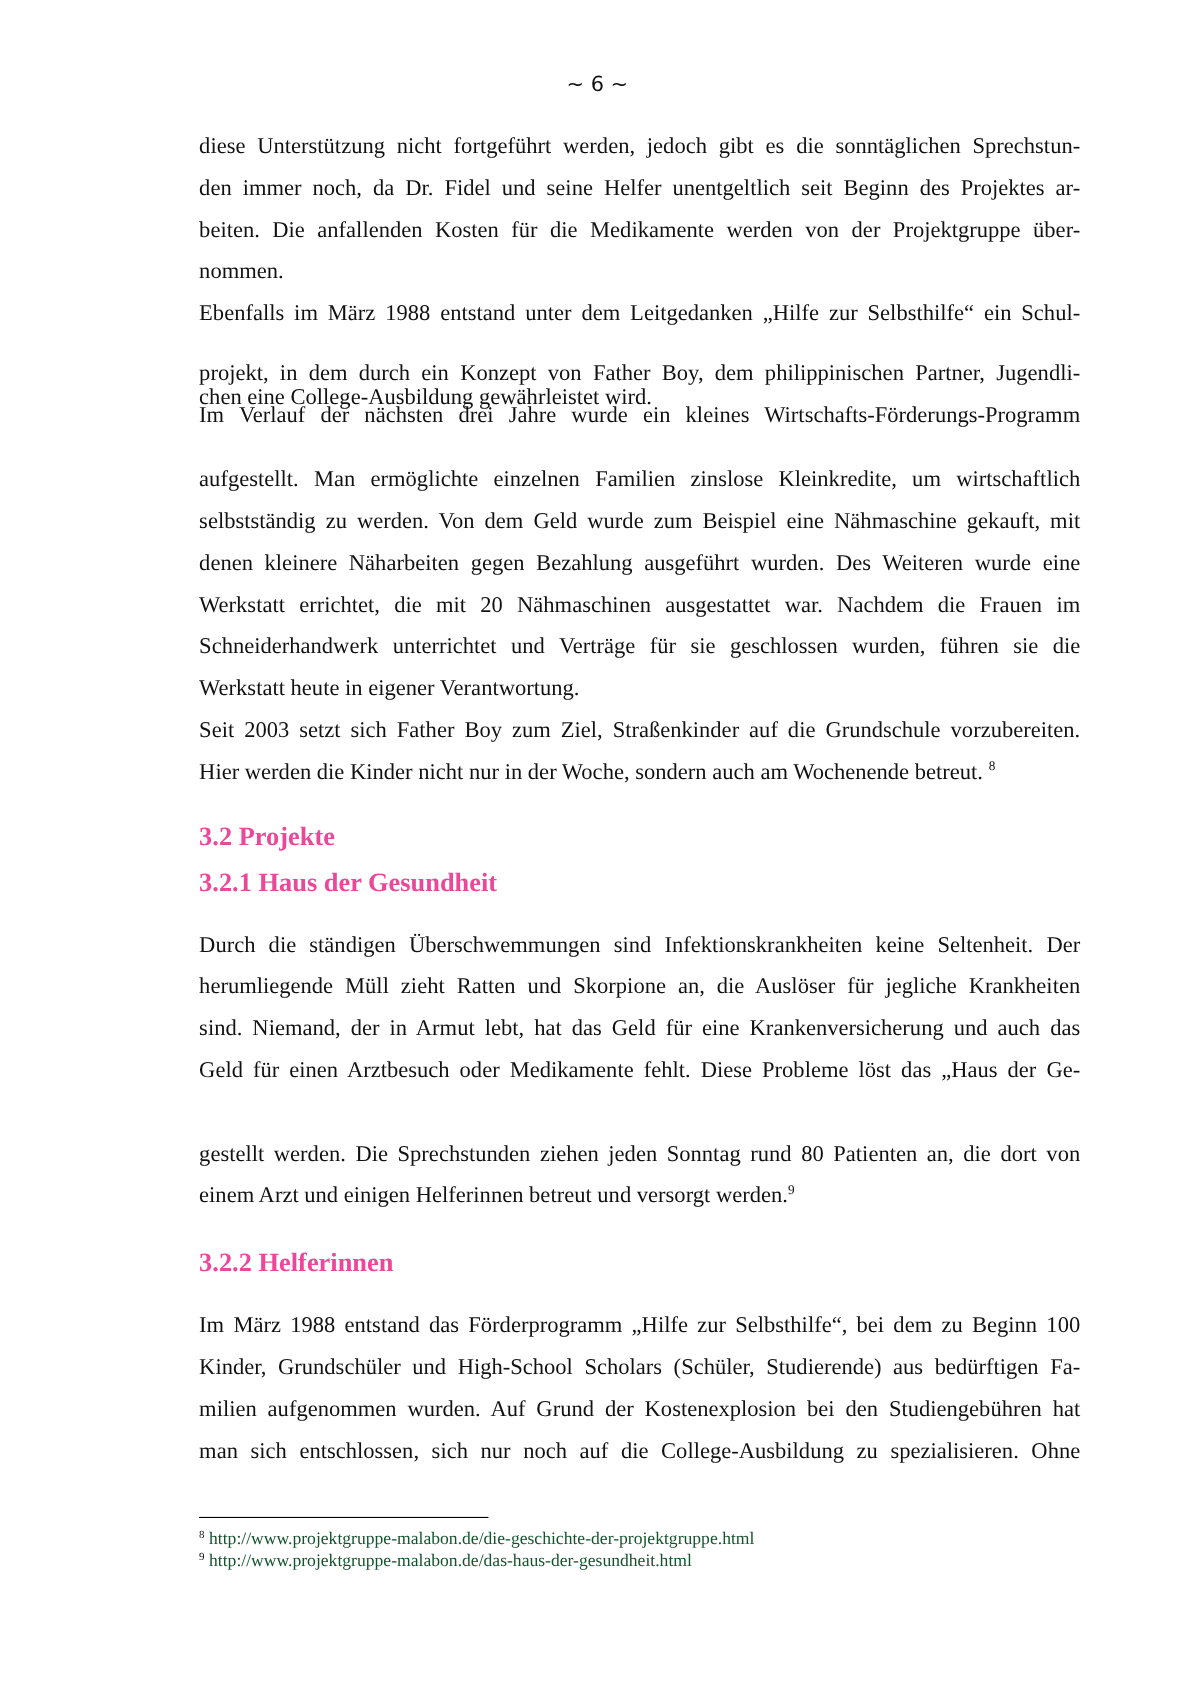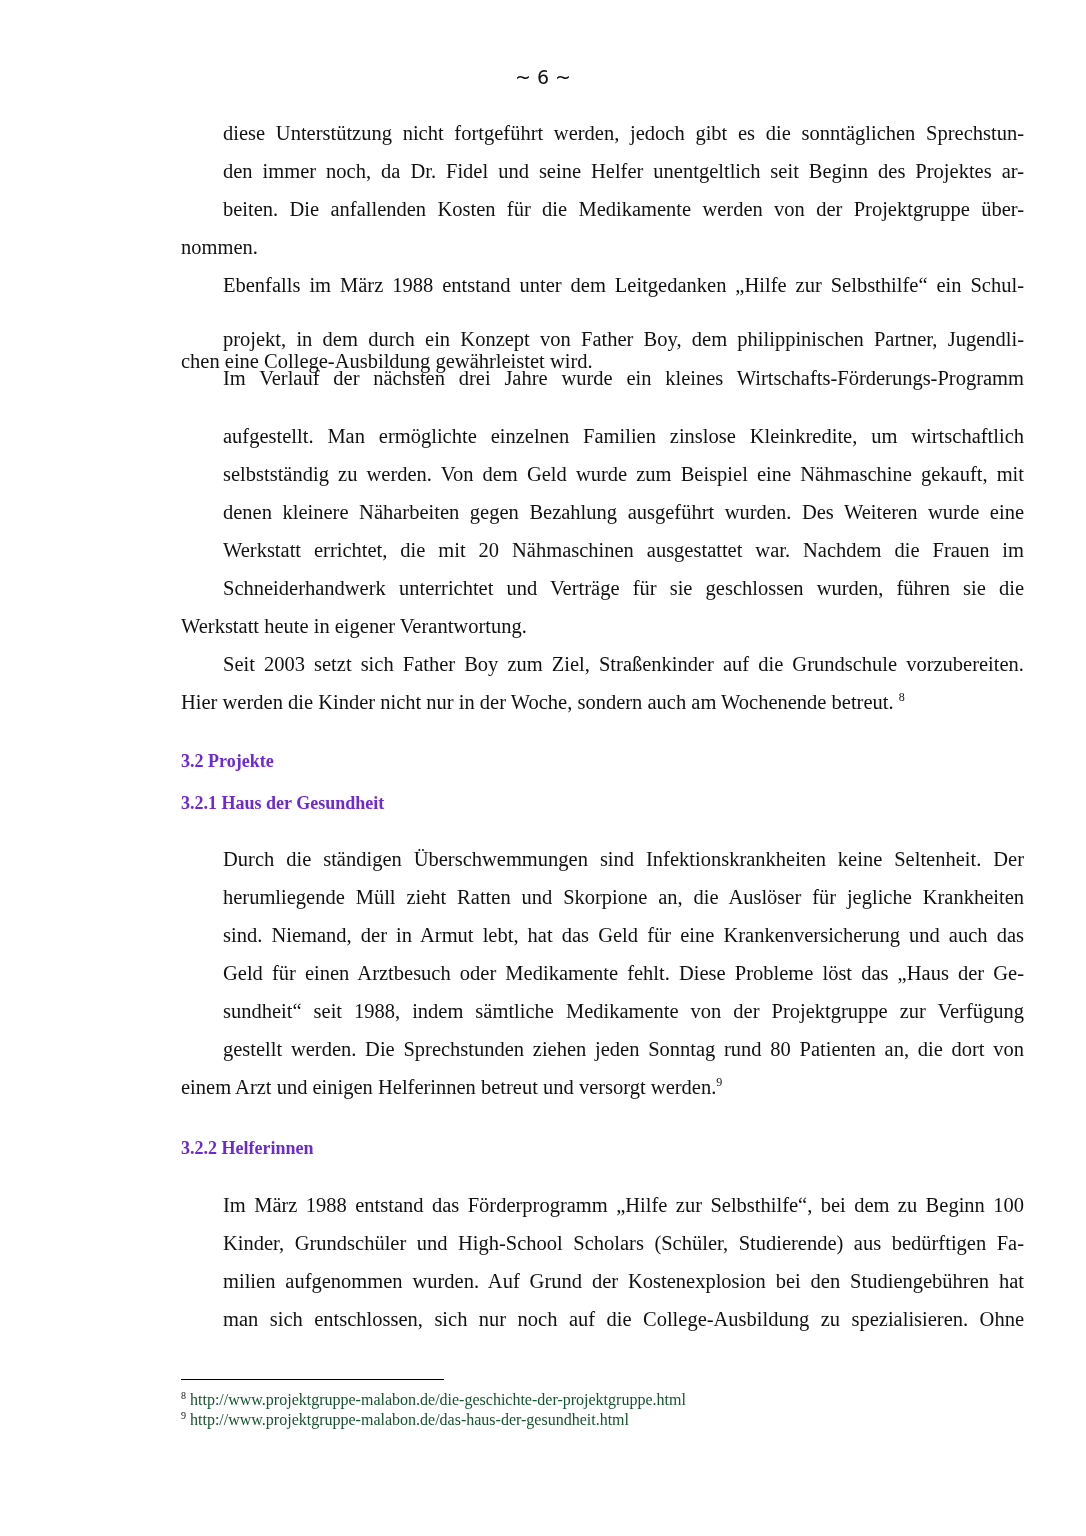--- a/index.html
+++ b/index.html
@@ -7,25 +7,25 @@
     .page { position: absolute; left: 0; top: 0; width: 1086px; height: 1536px; background: #fff; }
     .page-number {
       position: absolute; top: 66px; left: 0; width: 1086px; text-align: center;
       font-family: "DejaVu Sans", sans-serif; font-size: 19px; color: #111;
     }
     .line {
       position: absolute; left: 181px; width: 801px;
       font-family: "Liberation Serif", serif; font-size: 20.5px; line-height: 26px;
       white-space: nowrap; color: #111;
     }
-    .line.just { text-align: justify; text-align-last: justify; margin-left: 42px; }
+    .line.just { text-align: justify; text-align-last: justify; }
     .heading {
       position: absolute; left: 181px;
-      font-family: "Liberation Serif", serif; font-weight: bold; font-size: 18px; line-height: 26px;
-      white-space: nowrap; color: #6d28d9;
+      font-family: "Liberation Serif", serif; font-weight: bold; font-size: 24px; line-height: 26px;
+      white-space: nowrap; color: #ec4899;
     }
     sup { font-size: 12px; line-height: 0; vertical-align: 8px; }
     .fn-rule { position: absolute; left: 181px; top: 1379px; width: 263px; height: 1px; background: #000; }
     .footnote {
       position: absolute; left: 181px; font-family: "Liberation Serif", serif; font-size: 16px;
       line-height: 20px; white-space: nowrap; color: #111;
     }
     .footnote sup { font-size: 10px; vertical-align: 6px; }
     .link { color: #14532d; text-decoration: none; }
   </style>
@@ -59,21 +59,20 @@
   </div>
 
   <div class="heading" style="top:748px">3.2 Projekte</div>
 
   <div class="heading" style="top:790px">3.2.1 Haus der Gesundheit</div>
 
   <div class="line just" style="top:846px">Durch die ständigen Überschwemmungen sind Infektionskrankheiten keine Seltenheit. Der</div>
   <div class="line just" style="top:884px">herumliegende Müll zieht Ratten und Skorpione an, die Auslöser für jegliche Krankheiten</div>
   <div class="line just" style="top:922px">sind. Niemand, der in Armut lebt, hat das Geld für eine Krankenversicherung und auch das</div>
   <div class="line just" style="top:960px">Geld für einen Arztbesuch oder Medikamente fehlt. Diese Probleme löst das „Haus der Ge-</div>
-  <div class="line just" style="top:998px">sundheit“ seit 1988, indem sämtliche Medikamente von der Projektgruppe zur Verfügung</div>
   <div class="line just" style="top:1036px">gestellt werden. Die Sprechstunden ziehen jeden Sonntag rund 80 Patienten an, die dort von</div>
   <div class="line" style="top:1074px">
     <span>einem Arzt und einigen Helferinnen betreut und versorgt werden.</span><sup>9</sup>
   </div>
 
   <div class="heading" style="top:1135px">3.2.2 Helferinnen</div>
 
   <div class="line just" style="top:1192px">Im März 1988 entstand das Förderprogramm „Hilfe zur Selbsthilfe“, bei dem zu Beginn 100</div>
   <div class="line just" style="top:1230px">Kinder, Grundschüler und High-School Scholars (Schüler, Studierende) aus bedürftigen Fa-</div>
   <div class="line just" style="top:1268px">milien aufgenommen wurden. Auf Grund der Kostenexplosion bei den Studiengebühren hat</div>

